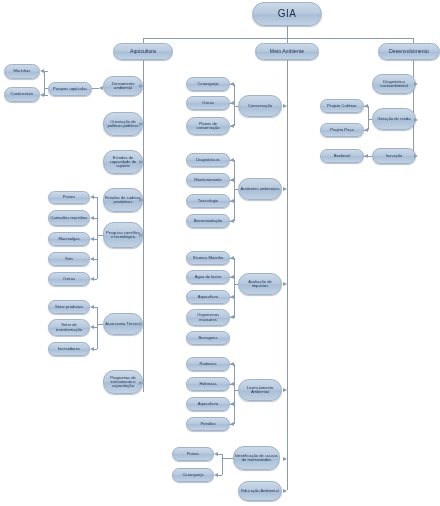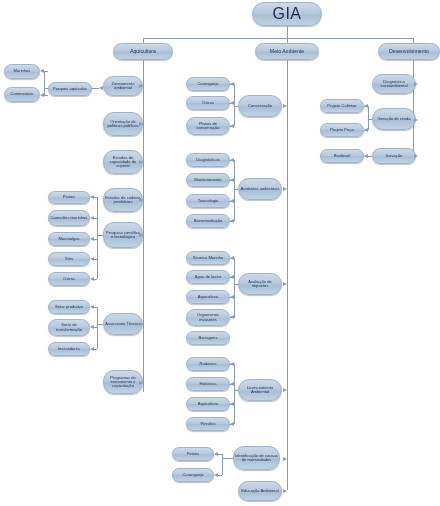--- a/index.html
+++ b/index.html
@@ -22,21 +22,21 @@
   .node{position:absolute;box-sizing:border-box;
         display:flex;align-items:center;justify-content:center;text-align:center;
         color:#1b3050;border:1px solid #9fb3c9;
         background:linear-gradient(to bottom,#ccd9e8 0%,#b8cade 45%,#a9bed6 55%,#c2d2e4 100%);
         box-shadow:0 1px 1px rgba(60,80,110,.35);
         line-height:1.05;overflow:hidden;padding:1px;}
   .rounded{border-radius:11px;}
   .pill{border-radius:14px;}
   .t6{font-size:4.1px;}
   .t8{font-size:5.2px;}
-  .tbig{font-size:16px;font-weight:400;letter-spacing:.5px;}
+  .tbig{font-size:10px;font-weight:400;letter-spacing:.5px;}
 </style>
 </head>
 <body>
 
 <div id="stage">
 
   <div class="node pill tbig" style="left:252px;top:2px;width:70px;height:24px;">
     <span>GIA</span>
   </div>
 

